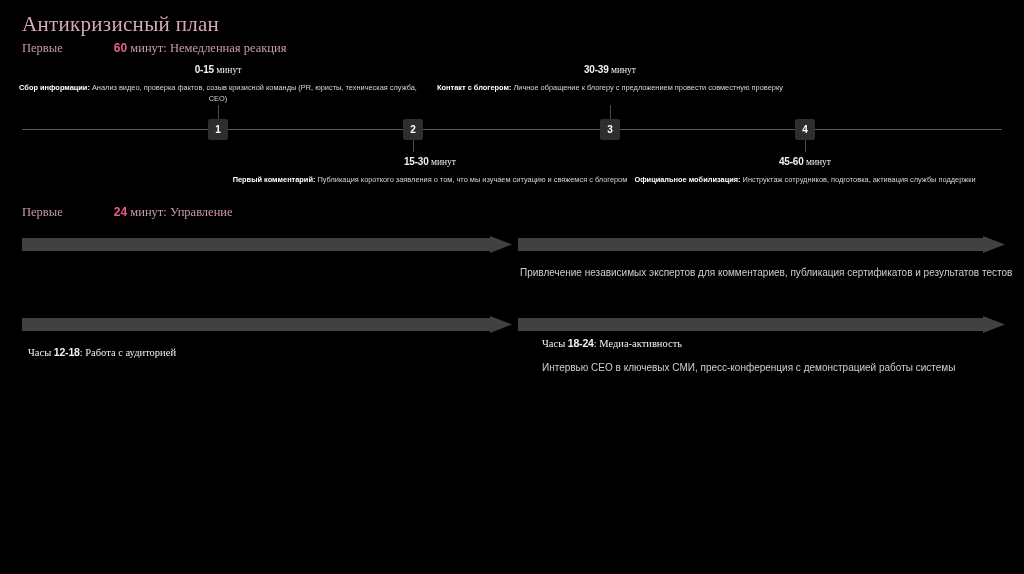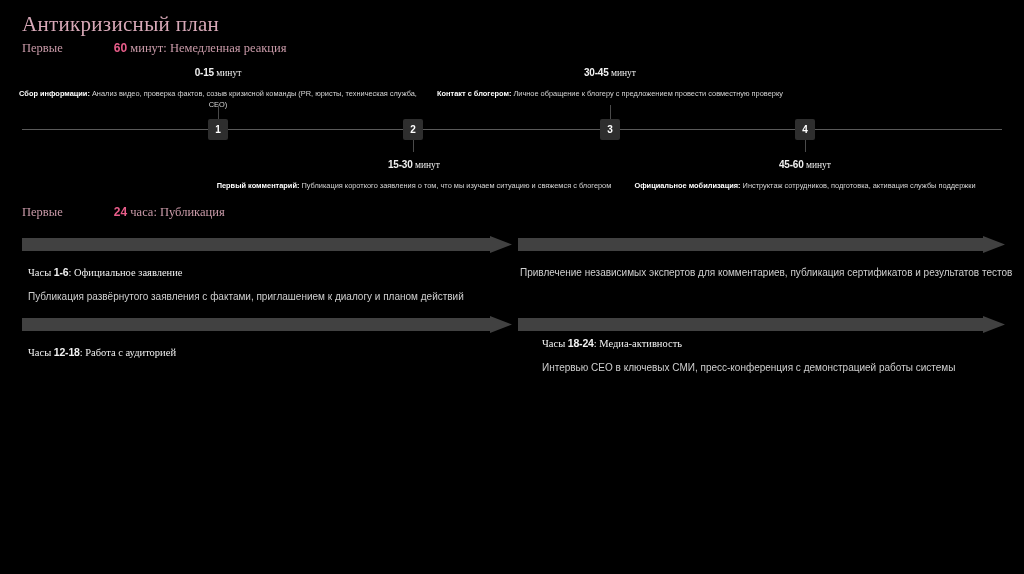--- a/index.html
+++ b/index.html
@@ -85,21 +85,21 @@
   }
 
   .tl-block {
     position: absolute;
     text-align: center;
   }
   .tl-time {
     font-family: "Liberation Serif", serif;
     font-size: 9.5px;
     color: #f0f0f0;
-    line-height: 19px;
+    line-height: 13px;
     white-space: nowrap;
   }
   .tl-time b {
     font-family: "Liberation Sans", sans-serif;
     font-size: 10px;
     font-weight: bold;
     letter-spacing: -0.2px;
   }
   .tl-desc {
     font-size: 7.4px;
@@ -163,33 +163,33 @@
     </div>
     <div class="tl-desc">
       <b>Сбор информации:</b><span> Анализ видео, проверка фактов, созыв кризисной команды (PR, юристы, техническая служба, CEO)</span>
     </div>
   </div>
   <div class="tl-stem" style="left:218px; top:105px; height:14px;"></div>
   <div class="tl-marker" style="left:208px;">1</div>
 
   <div class="tl-stem" style="left:413px; top:140px; height:12px;"></div>
   <div class="tl-marker" style="left:403px;">2</div>
-  <div class="tl-block" style="left:214px; top:155px; width:400px;">
+  <div class="tl-block" style="left:230px; top:155px; width:400px;">
     <div class="tl-time">
       <b>15-30</b>
       <span>минут</span>
     </div>
     <div class="tl-desc">
       <b>Первый комментарий:</b><span> Публикация короткого заявления о том, что мы изучаем ситуацию и свяжемся с блогером</span>
     </div>
   </div>
 
   <div class="tl-block" style="left:410px; top:63px; width:400px;">
     <div class="tl-time">
-      <b>30-45</b>
+      <b>30-39</b>
       <span>минут</span>
     </div>
     <div class="tl-desc">
       <b>Контакт с блогером:</b><span> Личное обращение к блогеру с предложением провести совместную проверку</span>
     </div>
   </div>
   <div class="tl-stem" style="left:610px; top:105px; height:14px;"></div>
   <div class="tl-marker" style="left:600px;">3</div>
 
   <div class="tl-stem" style="left:805px; top:140px; height:12px;"></div>
@@ -198,40 +198,34 @@
     <div class="tl-time">
       <b>45-60</b>
       <span>минут</span>
     </div>
     <div class="tl-desc">
       <b>Официальное мобилизация:</b><span> Инструктаж сотрудников, подготовка, активация службы поддержки</span>
     </div>
   </div>
 
   <div class="section-title" id="section-title-24">
-    <span>Первые </span><span class="accent">24</span><span> часа: Публикация</span>
+    <span>Первые </span><span class="accent">24</span><span> минут: Управление</span>
   </div>
 
   <div class="arrow-bar" style="left:22px; top:236px; width:490px;">
     <svg width="490" height="17" viewBox="0 0 490 17" xmlns="http://www.w3.org/2000/svg">
       <polygon points="0,2 468,2 468,0 490,8.5 468,17 468,15 0,15" fill="#414141"></polygon>
     </svg>
   </div>
   <div class="arrow-bar" style="left:518px; top:236px; width:487px;">
     <svg width="487" height="17" viewBox="0 0 487 17" xmlns="http://www.w3.org/2000/svg">
       <polygon points="0,2 465,2 465,0 487,8.5 465,17 465,15 0,15" fill="#414141"></polygon>
     </svg>
   </div>
 
-  <div class="hour-block" style="left:28px; top:265px; width:480px;">
-    <div class="hour-head">
-      <span>Часы </span><b>1-6</b><span>: Официальное заявление</span>
-    </div>
-    <div class="hour-desc">Публикация развёрнутого заявления с фактами, приглашением к диалогу и планом действий</div>
-  </div>
 
   <div class="hour-block" style="left:520px; top:256px; width:490px;">
     <div class="hour-desc">Привлечение независимых экспертов для комментариев, публикация сертификатов и результатов тестов</div>
   </div>
 
   <div class="arrow-bar" style="left:22px; top:316px; width:490px;">
     <svg width="490" height="17" viewBox="0 0 490 17" xmlns="http://www.w3.org/2000/svg">
       <polygon points="0,2 468,2 468,0 490,8.5 468,17 468,15 0,15" fill="#414141"></polygon>
     </svg>
   </div>

